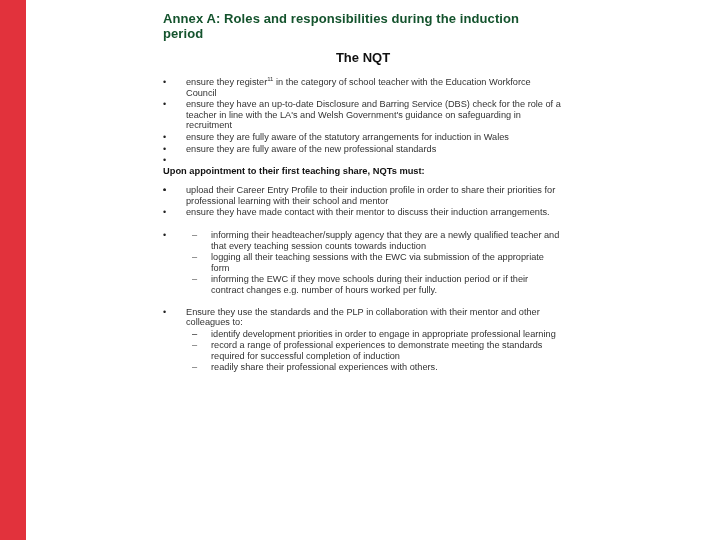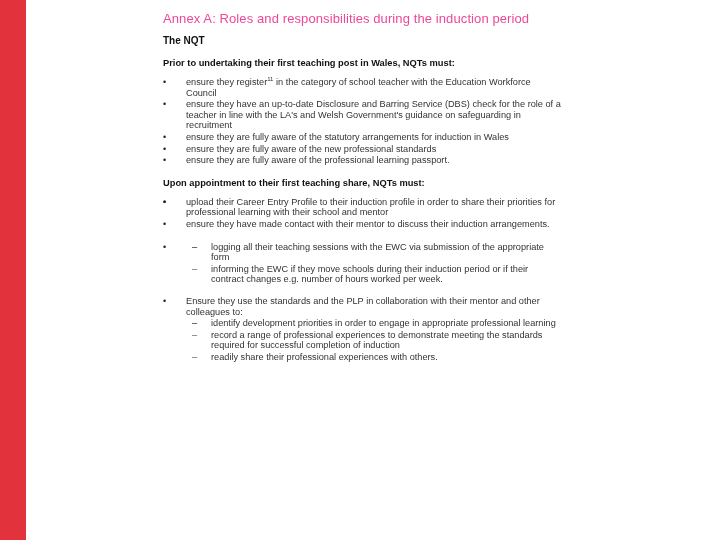--- a/index.html
+++ b/index.html
@@ -10,24 +10,24 @@
     color: #2a2a2a;
   }
   .red-bar {
     position: absolute; left: 0; top: 0; width: 26px; height: 540px;
     background: #e2323c;
   }
   .page {
     position: absolute; left: 163px; top: 11px; width: 400px;
   }
   .title {
-    font-size: 13px; font-weight: normal; color: #ec4899; margin: 0 0 9px 0; letter-spacing: 0.1px;
+    font-size: 13px; font-weight: bold; color: #14532d; margin: 0 0 9px 0; letter-spacing: 0.1px;
   }
   .subtitle {
-    font-size: 10px; font-weight: bold; color: #111; margin: 0 0 12px 0;
+    font-size: 13px; font-weight: bold; color: #111; margin: 0 0 12px 0; text-align: center;
   }
   .section-head {
     font-size: 9.3px; font-weight: bold; color: #111; margin: 0 0 9px 0;
   }
   ul.bullets {
     list-style: none; margin: 0 0 12px 0; padding: 0;
   }
   ul.bullets > li {
     position: relative; padding-left: 23px; font-size: 9.2px; line-height: 10.6px; color: #333;
     margin-bottom: 1px;
@@ -50,41 +50,39 @@
 </style>
 </head>
 <body>
 
 <div class="red-bar"></div>
 
 <div class="page">
   <div class="title">Annex A: Roles and responsibilities during the induction period</div>
   <div class="subtitle">The NQT</div>
 
-  <div class="section-head">Prior to undertaking their first teaching post in Wales, NQTs must:</div>
   <ul class="bullets">
     <li>
       <span class="dot">•</span>
       <span>ensure they register</span><sup>11</sup><span> in the category of school teacher with the Education Workforce Council</span>
     </li>
     <li>
       <span class="dot">•</span>
       <span>ensure they have an up-to-date Disclosure and Barring Service (DBS) check for the role of a teacher in line with the LA's and Welsh Government's guidance on safeguarding in recruitment</span>
     </li>
     <li>
       <span class="dot">•</span>
       <span>ensure they are fully aware of the statutory arrangements for induction in Wales</span>
     </li>
     <li>
       <span class="dot">•</span>
       <span>ensure they are fully aware of the new professional standards</span>
     </li>
     <li>
       <span class="dot">•</span>
-      <span>ensure they are fully aware of the professional learning passport.</span>
     </li>
   </ul>
 
   <div class="section-head">Upon appointment to their first teaching share, NQTs must:</div>
   <ul class="bullets">
     <li>
       <span class="dot">•</span>
     </li>
     <li>
       <span class="dot">•</span>
@@ -93,23 +91,23 @@
     <li>
       <span class="dot">•</span>
       <span>ensure they have made contact with their mentor to discuss their induction arrangements.</span>
     </li>
   </ul>
 
   <ul class="bullets">
     <li>
       <span class="dot">•</span>
       <ul class="subs">
-        <li><span class="dash">–</span></li>
+        <li><span class="dash">–</span><span>informing their headteacher/supply agency that they are a newly qualified teacher and that every teaching session counts towards induction</span></li>
         <li><span class="dash">–</span><span>logging all their teaching sessions with the EWC via submission of the appropriate form</span></li>
-        <li><span class="dash">–</span><span>informing the EWC if they move schools during their induction period or if their contract changes e.g. number of hours worked per week.</span></li>
+        <li><span class="dash">–</span><span>informing the EWC if they move schools during their induction period or if their contract changes e.g. number of hours worked per fully.</span></li>
       </ul>
     </li>
     <li class="gap"></li>
     <li>
       <span class="dot">•</span>
       <span>Ensure they use the standards and the PLP in collaboration with their mentor and other colleagues to:</span>
       <ul class="subs">
         <li><span class="dash">–</span></li>
         <li><span class="dash">–</span><span>identify development priorities in order to engage in appropriate professional learning</span></li>
         <li><span class="dash">–</span><span>record a range of professional experiences to demonstrate meeting the standards required for successful completion of induction</span></li>

